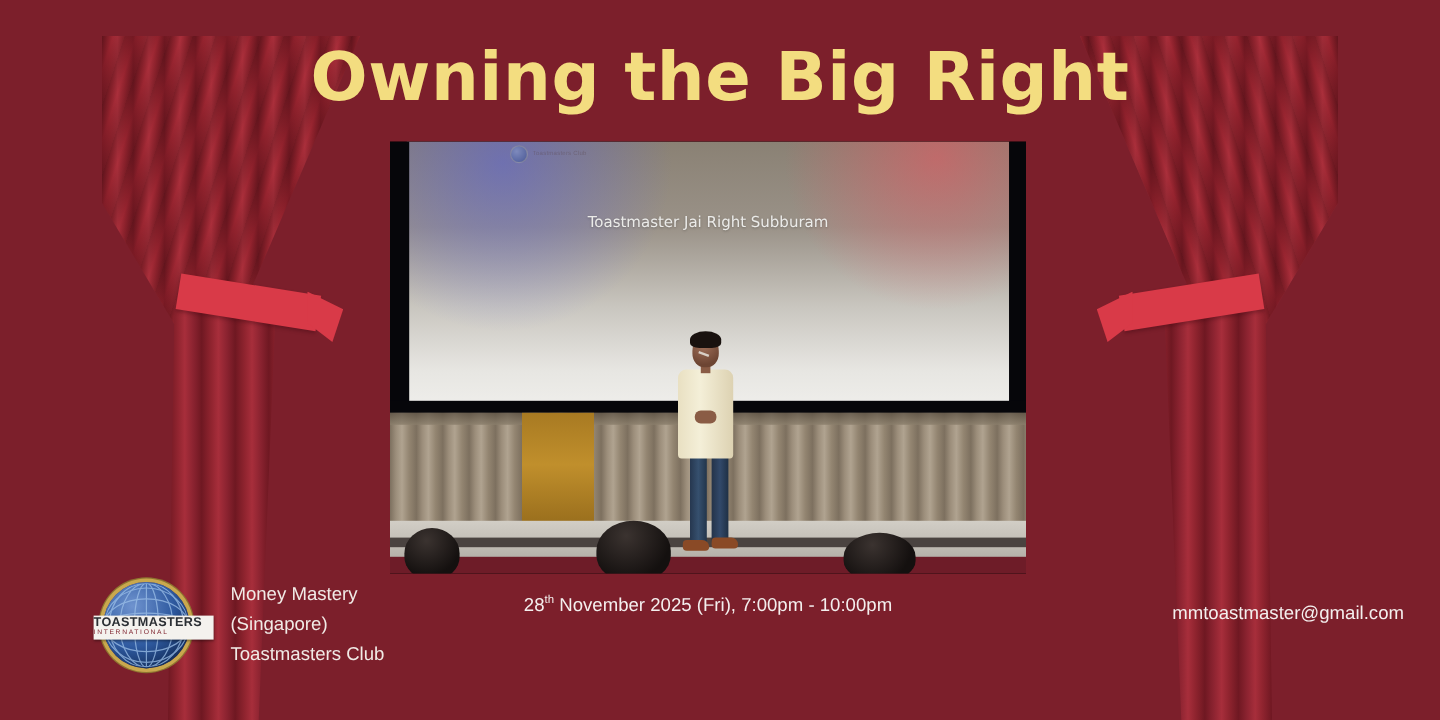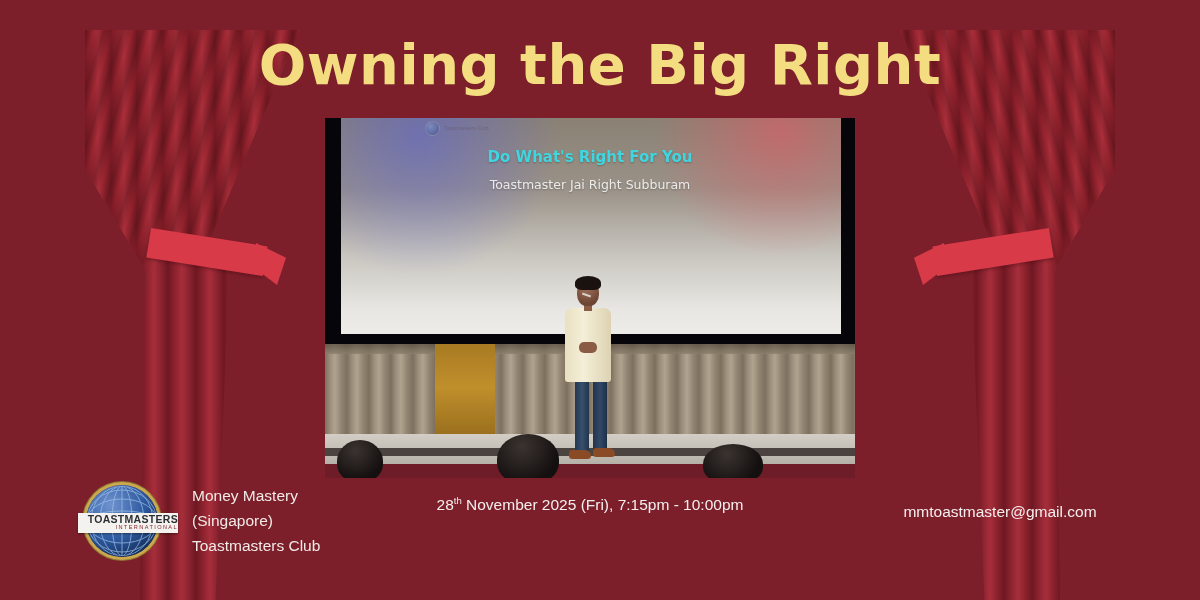--- a/index.html
+++ b/index.html
@@ -203,41 +203,41 @@
   #tm-logo .globe{
     position:absolute;left:8px;top:0;width:72px;height:72px;border-radius:50%;
     background:
       radial-gradient(circle at 34% 28%, #6f93cf 0%, #2f5aa0 48%, #14305f 78%, #0d2047 100%);
     box-shadow:0 0 0 3px #c9a84e, 0 0 0 4px #8d7430;
   }
   #tm-logo .meridians{position:absolute;left:8px;top:0;width:72px;height:72px;}
   #tm-logo .banner{
     position:absolute;left:0px;top:28px;width:100px;height:20px;
     background:#f4f2ee;
-    display:flex;flex-direction:column;align-items:flex-end;justify-content:center;
+    display:flex;flex-direction:column;align-items:flex-start;justify-content:center;
     box-shadow:0 1px 2px rgba(0,0,0,.4);
   }
   #tm-logo .banner .b1{
     font-size:10.5px;font-weight:bold;color:#2b2f34;letter-spacing:.3px;line-height:1;
     font-family:"Liberation Sans",sans-serif;
   }
   #tm-logo .banner .b2{
     font-size:5.6px;color:#7c1f2b;letter-spacing:1.4px;line-height:1.3;
     font-family:"Liberation Sans",sans-serif;
   }
   #club-name{color:#f1eae6;font-size:15.5px;line-height:1.62;}
 
   
   #event-info{
     position:absolute;left:330px;top:492px;width:520px;text-align:center;
     color:#f4efee;font-size:15.5px;line-height:1.65;
   }
   #event-info sup{font-size:9.5px;vertical-align:super;}
   #contact{
-    position:absolute;left:830px;top:503px;width:340px;text-align:center;
+    position:absolute;left:830px;top:503px;width:340px;text-align:right;
     color:#f4efee;font-size:15.5px;
   }
 </style>
 </head>
 <body>
 
 <div id="banner">
 
   <div id="curtain-left" class="curtain">
     <div class="top"></div>
@@ -256,21 +256,20 @@
   </div>
 
   <div id="title">Owning the Big Right</div>
 
   <div id="photo">
     <div class="screen"></div>
     <div class="screen-logo">
       <span class="g"></span>
       <span class="t">Toastmasters Club</span>
     </div>
-    <div class="slide-title">Do What's Right For You</div>
     <div class="slide-sub">Toastmaster Jai Right Subburam</div>
     <div class="blackband bb-left"></div>
     <div class="blackband bb-right"></div>
     <div class="blackband bb-bottom"></div>
 
     <div class="drapes"></div>
     <div class="drape-hem"></div>
     <div class="door"></div>
     <div class="stage-floor"></div>
     <div class="stage-lip"></div>
@@ -319,18 +318,18 @@
       </div>
     </div>
     <div id="club-name">
       <div>Money Mastery</div>
       <div>(Singapore)</div>
       <div>Toastmasters Club</div>
     </div>
   </div>
 
   <div id="event-info">
-    <div><span>28</span><sup>th</sup><span> November 2025 (Fri), 7:15pm - 10:00pm</span></div>
+    <div><span>28</span><sup>th</sup><span> November 2025 (Fri), 7:00pm - 10:00pm</span></div>
   </div>
 
   <div id="contact">mmtoastmaster@gmail.com</div>
 
 </div>
 
 </body></html>

